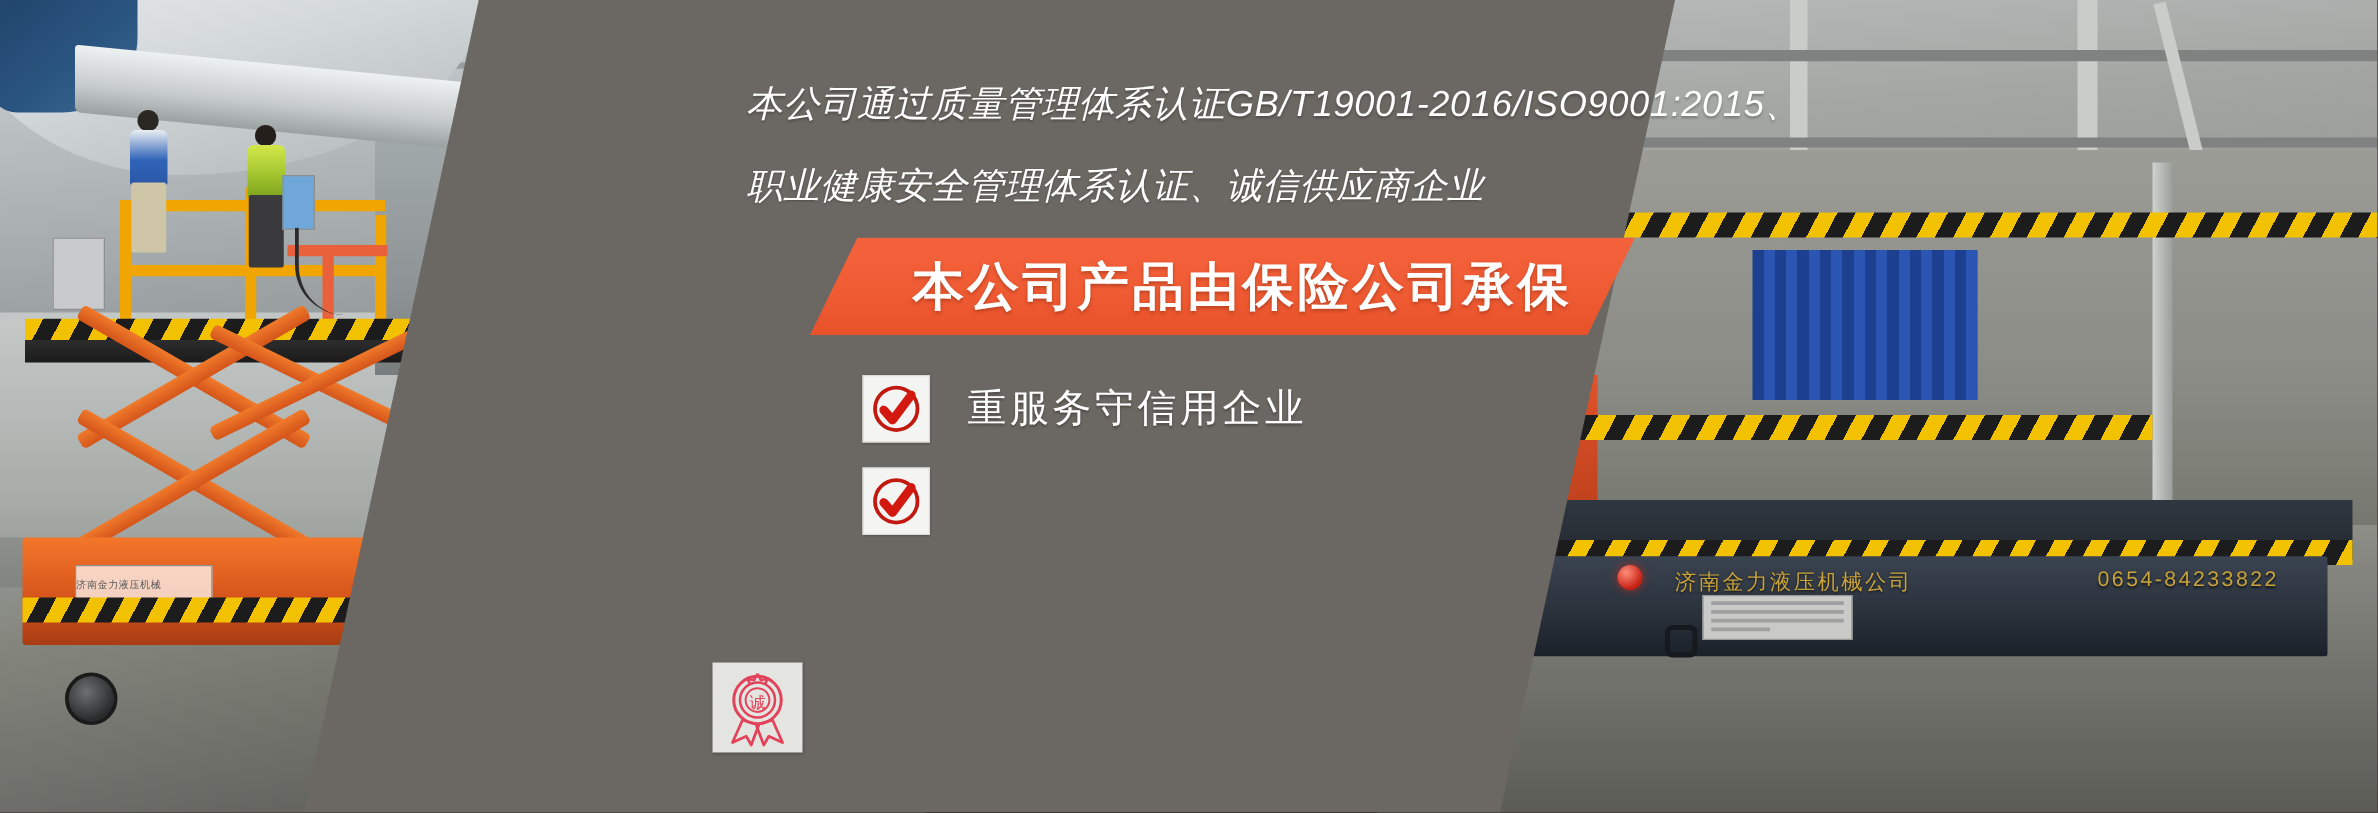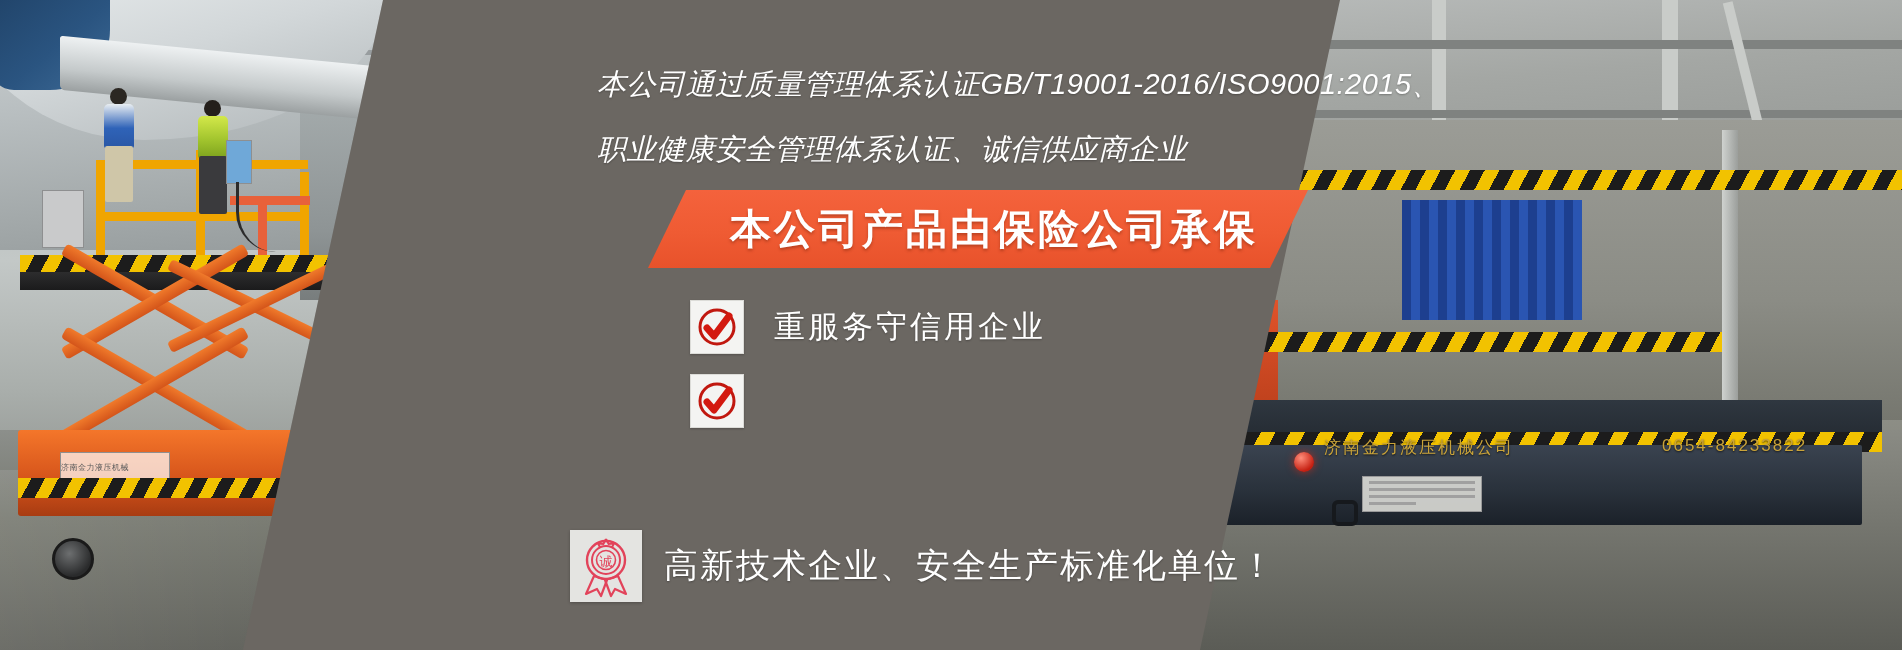--- a/index.html
+++ b/index.html
@@ -69,22 +69,22 @@
   .shop-floor{ position:absolute; left:0; top:430px; width:800px; height:220px;
     background:linear-gradient(180deg,#8a8b84 0%,#74756e 45%,#5b5c56 100%); }
   .shop-stripe{ position:absolute; height:20px;
     background:repeating-linear-gradient(118deg,#f2c200 0 13px,#1c1c1c 13px 26px); }
   .blue-curtain{ position:absolute; left:300px; top:200px; width:180px; height:120px;
     background:repeating-linear-gradient(90deg,#1d3f8f 0 9px,#2a55b2 9px 18px); }
   .cart-body{ position:absolute; left:120px; top:445px; width:640px; height:80px;
     background:linear-gradient(180deg,#3a4350 0%,#2a323c 55%,#1b2129 100%); border-radius:2px; }
   .cart-top{ position:absolute; left:100px; top:400px; width:680px; height:48px;
     background:linear-gradient(180deg,#2f3740,#22282f); }
-  .cart-label{ position:absolute; top:436px; color:#c9a33a; font-size:17px; letter-spacing:2px;
-    text-shadow:0 1px 2px rgba(0,0,0,.7); white-space:nowrap; }
+  .cart-label{ position:absolute; top:454px; color:#c9a33a; font-size:17px; letter-spacing:2px;
+    text-shadow:0 1px 2px rgba(0,0,0,.7); white-space:nowrap;margin-left:16px; }
   .cart-plate{ position:absolute; left:260px; top:476px; width:120px; height:36px;
     background:rgba(230,230,225,.85); border:1px solid #999; }
   .cart-plate i{ display:block; height:3px; margin:4px 6px; background:#a0a0a0; font-style:normal; }
   .red-light{ position:absolute; left:192px; top:452px; width:20px; height:20px; border-radius:50%;
     background:radial-gradient(circle at 35% 30%,#ff8d7a,#c51f11 70%); box-shadow:0 0 8px rgba(220,40,20,.7); }
   .handle{ position:absolute; left:230px; top:500px; width:26px; height:26px;
     border:4px solid #16191d; border-radius:6px; background:transparent; }
   .post{ position:absolute; background:linear-gradient(90deg,#cfd2cf,#9b9e9b); }
   .red-frame{ position:absolute; background:linear-gradient(180deg,#e0532a,#b13a18); }
 
@@ -278,17 +278,16 @@
           <circle cx="32" cy="26" r="19" fill="none" stroke="#e2435a" stroke-width="2.4"></circle>
           <circle cx="32" cy="26" r="14" fill="none" stroke="#e2435a" stroke-width="2"></circle>
           <circle cx="32" cy="26" r="9.5" fill="none" stroke="#e2435a" stroke-width="1.6"></circle>
           <path d="M32 5 L34.6 10 L40 9.4 L37.6 14" fill="none" stroke="#e2435a" stroke-width="2"></path>
           <path d="M32 5 L29.4 10 L24 9.4 L26.4 14" fill="none" stroke="#e2435a" stroke-width="2"></path>
           <path d="M20 42 L12 60 L23 55 L27 62 L33 46 Z" fill="none" stroke="#e2435a" stroke-width="2.2" stroke-linejoin="round"></path>
           <path d="M44 42 L52 60 L41 55 L37 62 L31 46 Z" fill="none" stroke="#e2435a" stroke-width="2.2" stroke-linejoin="round"></path>
           <text x="32" y="32" font-size="13" font-family="'Liberation Sans',sans-serif" fill="#e2435a" text-anchor="middle">诚</text>
         </svg>
       </span>
-      <span class="badge-label">高新技术企业、安全生产标准化单位！</span>
     </div>
 
   </div>
 </div>
 
 </body></html>

